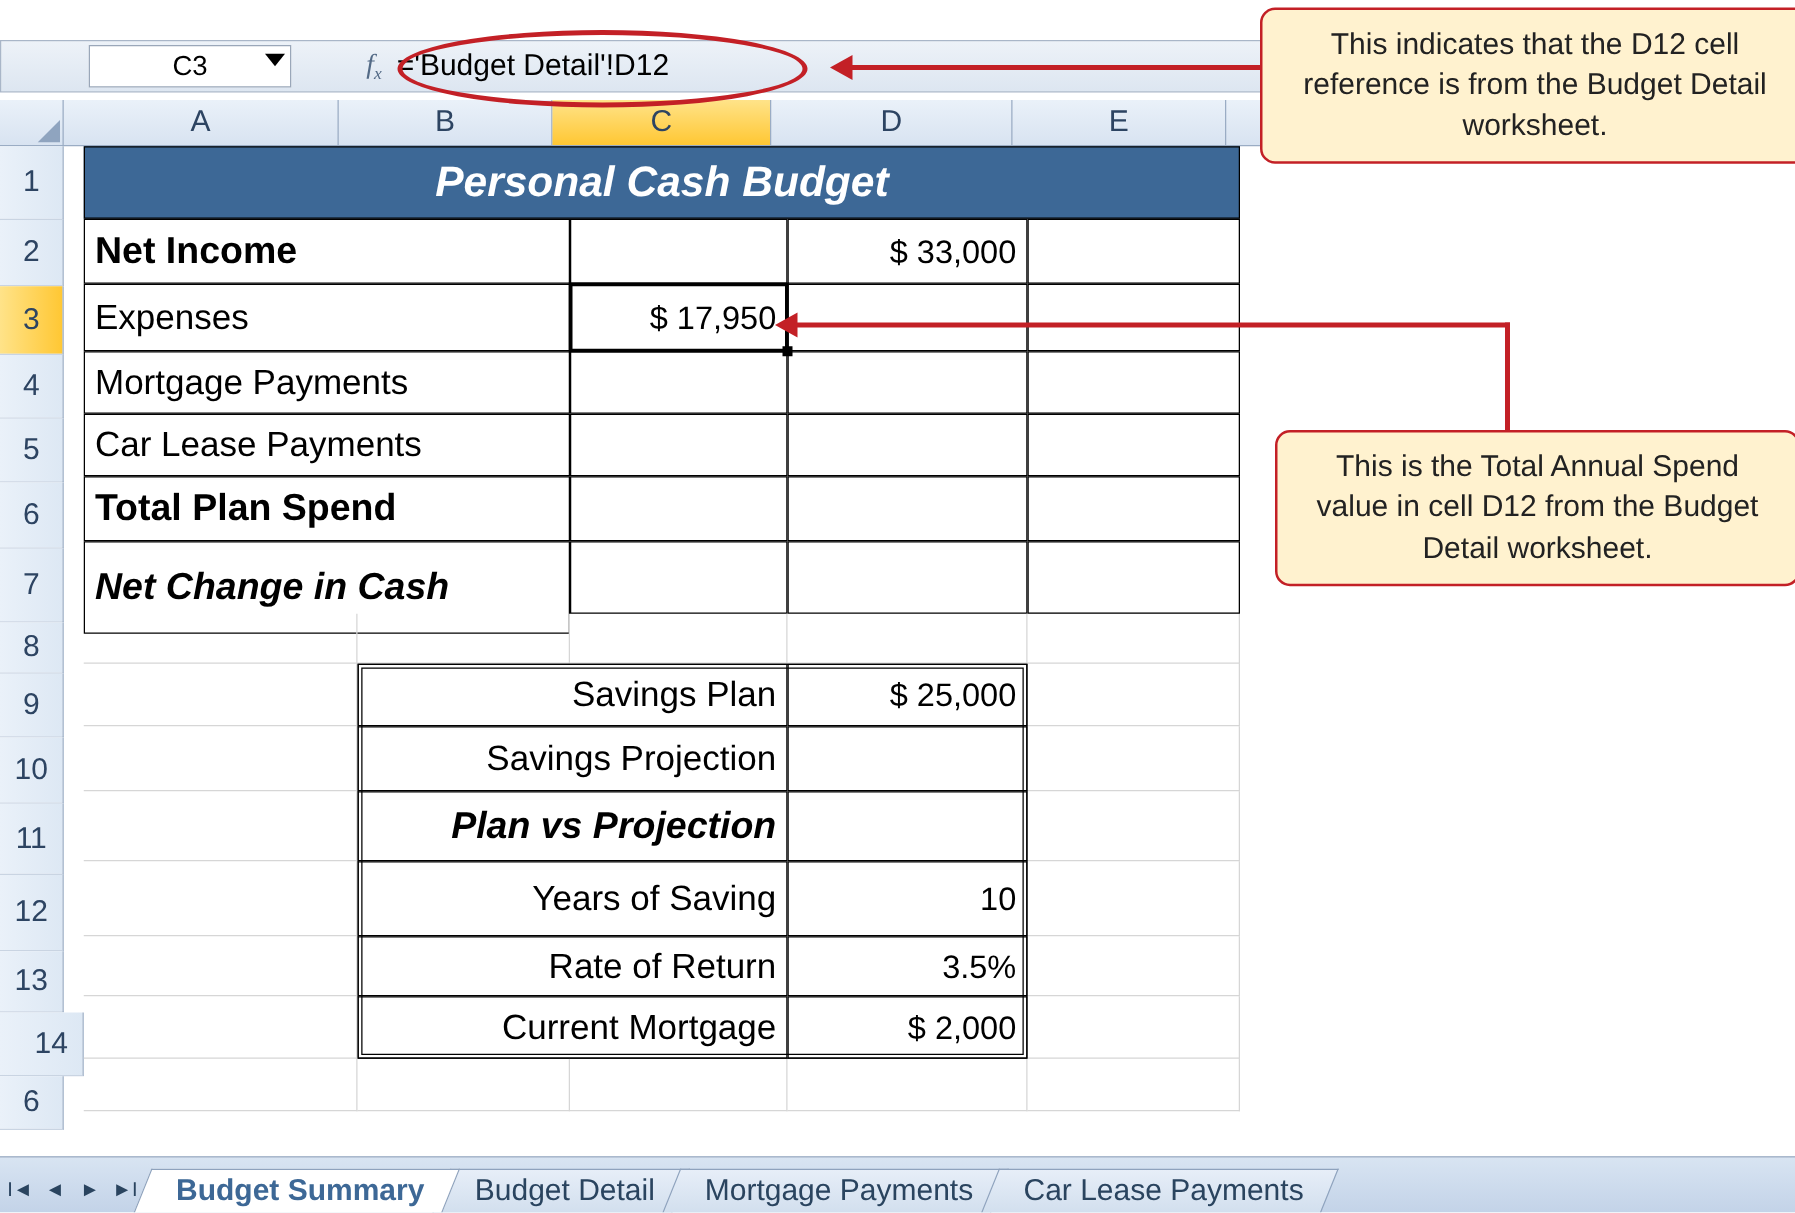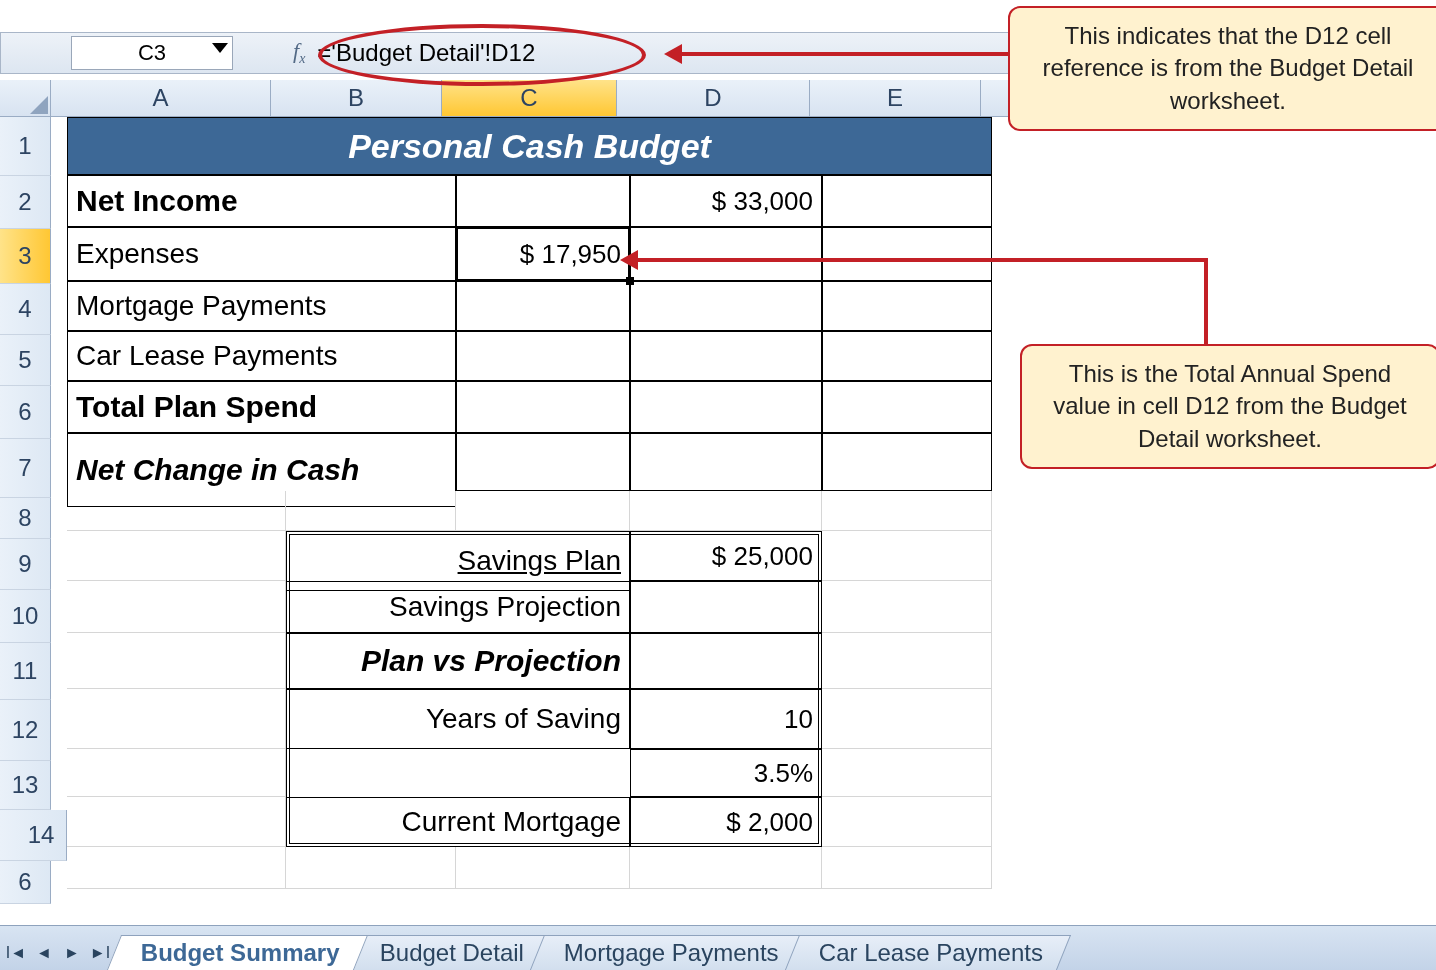--- a/index.html
+++ b/index.html
@@ -147,32 +147,33 @@
         <div class="gcell blk" style="left: 755px; top: 264px; width: 170px; height: 52px;"></div>
         <div class="gcell blk r" style="left: 389px; top: 316px; width: 174px; height: 58px;"></div>
         <div class="gcell blk r" style="left: 563px; top: 316px; width: 192px; height: 58px;"></div>
         <div class="gcell blk" style="left: 755px; top: 316px; width: 170px; height: 58px;"></div>
         <div class="selhandle" style="left: 559px; top: 160px;"></div>
         <div class="gcell " style="left: 0px; top: 374px; width: 219px; height: 40px;"></div>
         <div class="gcell " style="left: 219px; top: 374px; width: 170px; height: 40px;"></div>
         <div class="gcell " style="left: 389px; top: 374px; width: 174px; height: 40px;"></div>
         <div class="gcell " style="left: 563px; top: 374px; width: 192px; height: 40px;"></div>
         <div style="position: absolute; left: 219px; top: 414px; width: 536px; height: 316px; border: 4px double rgb(0, 0, 0); box-sizing: border-box; z-index: 2;"></div>
-        <div class="gcell blk r " style="left: 219px; top: 414px; width: 344px; height: 60px; font-size: 28px; text-decoration: underline;">Savings Plan</div>
+        <div class="gcell blk r " style="left: 219px; top: 414px; width: 344px; height: 50px; font-size: 28px;">Savings Plan</div>
         <div class="gcell blk r" style="left: 563px; top: 414px; width: 192px; height: 50px;">$    25,000</div>
         <div class="gcell " style="left: 0px; top: 414px; width: 219px; height: 50px;"></div>
         <div class="gcell blk r " style="left: 219px; top: 464px; width: 344px; height: 52px; font-size: 28px; padding-left: 16px;">Savings Projection</div>
         <div class="gcell blk r" style="left: 563px; top: 464px; width: 192px; height: 52px;"></div>
         <div class="gcell " style="left: 0px; top: 464px; width: 219px; height: 52px;"></div>
         <div class="gcell blk r b i" style="left: 219px; top: 516px; width: 344px; height: 56px; font-size: 30px;">Plan vs Projection</div>
         <div class="gcell blk r" style="left: 563px; top: 516px; width: 192px; height: 56px;"></div>
         <div class="gcell " style="left: 0px; top: 516px; width: 219px; height: 56px;"></div>
         <div class="gcell blk r " style="left: 219px; top: 572px; width: 344px; height: 60px; font-size: 28px;">Years of Saving</div>
         <div class="gcell blk r" style="left: 563px; top: 572px; width: 192px; height: 60px;">10</div>
         <div class="gcell " style="left: 0px; top: 572px; width: 219px; height: 60px;"></div>
+        <div class="gcell blk r " style="left: 219px; top: 632px; width: 344px; height: 48px; font-size: 28px;">Rate of Return</div>
         <div class="gcell blk r" style="left: 563px; top: 632px; width: 192px; height: 48px;">3.5%</div>
         <div class="gcell " style="left: 0px; top: 632px; width: 219px; height: 48px;"></div>
         <div class="gcell blk r " style="left: 219px; top: 680px; width: 344px; height: 50px; font-size: 28px;">Current Mortgage</div>
         <div class="gcell blk r" style="left: 563px; top: 680px; width: 192px; height: 50px;">$      2,000</div>
         <div class="gcell " style="left: 0px; top: 680px; width: 219px; height: 50px;"></div>
         <div class="gcell " style="left: 0px; top: 730px; width: 219px; height: 42px;"></div>
         <div class="gcell " style="left: 219px; top: 730px; width: 170px; height: 42px;"></div>
         <div class="gcell " style="left: 389px; top: 730px; width: 174px; height: 42px;"></div>
         <div class="gcell " style="left: 563px; top: 730px; width: 192px; height: 42px;"></div>
       </div>

